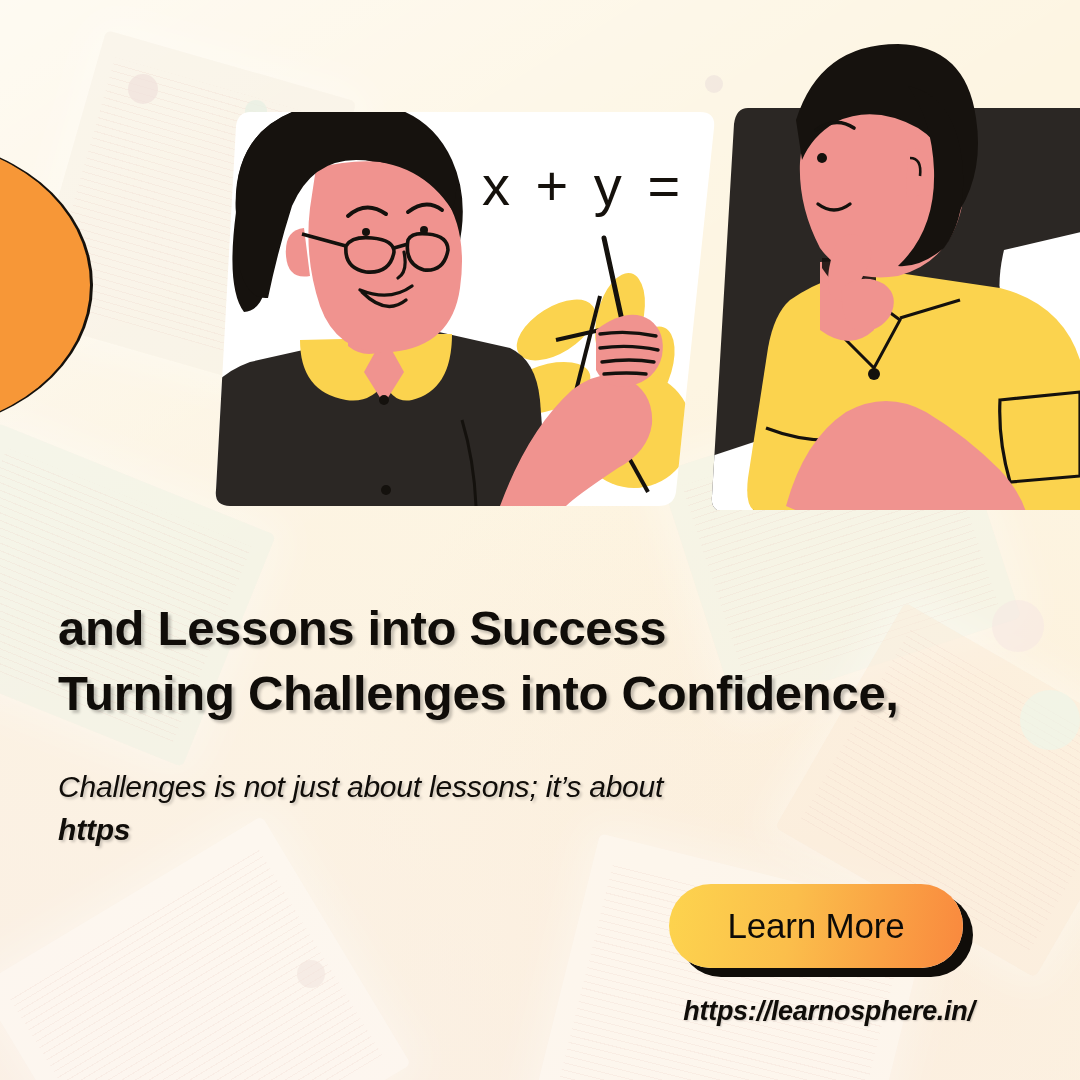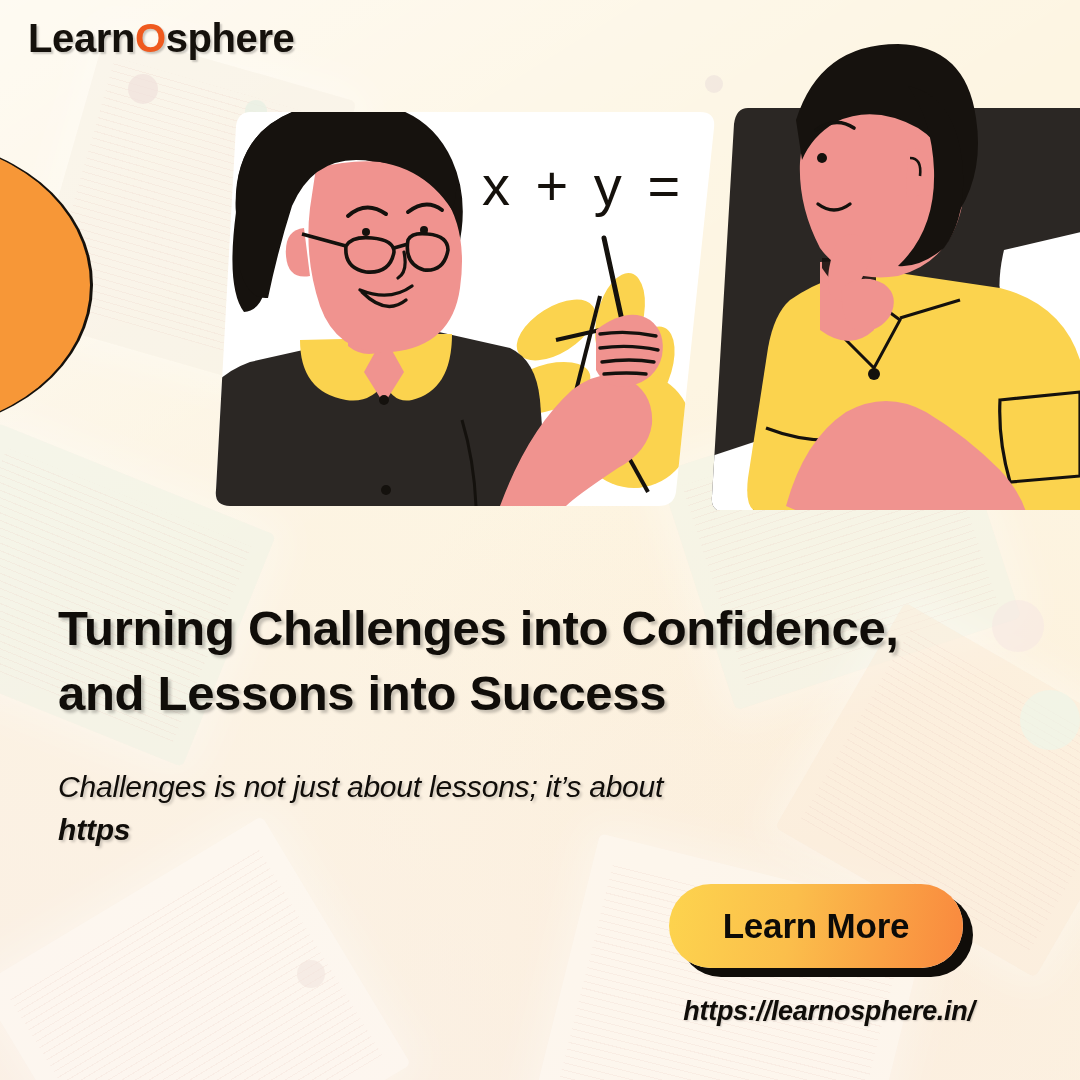--- a/index.html
+++ b/index.html
@@ -150,21 +150,21 @@
     left: 669px;
     top: 884px;
     width: 294px;
     height: 84px;
     border: none;
     border-radius: 44px;
     background: linear-gradient(100deg, #fdd44e 0%, #fbbe4b 42%, #f9883e 100%);
     color: #0d0b08;
     font-family: "Liberation Sans", sans-serif;
     font-size: 35px;
-    font-weight: 700;
+    font-weight: 400;
     letter-spacing: -0.2px;
     cursor: pointer;
     box-shadow: 10px 9px 0 0 #100d09;
     padding: 0;
   }
   .url {
     position: absolute;
     left: 669px;
     top: 996px;
     width: 320px;
@@ -194,21 +194,20 @@
     <div class="bg-dot dot2"></div>
     <div class="bg-dot dot3"></div>
     <div class="bg-dot dot4"></div>
     <div class="bg-dot dot5"></div>
     <div class="bg-dot dot6"></div>
     <div class="bg-dot dot7"></div>
     <div class="bg-dot dot8"></div>
     <div class="orange-circle"></div>
   </div>
 
-  <div class="logo"><span>Learn</span><span class="accent">O</span><span>sphere</span></div>
 
   <div class="illustration">
     <svg width="1080" height="560" viewBox="0 0 1080 560" xmlns="http://www.w3.org/2000/svg">
       <defs>
         <clipPath id="boardClip">
           <path d="M250,112 L700,112 Q716,112 714,128 L676,492 Q674,506 658,506 L230,506
                    Q214,506 216,490 L236,126 Q238,112 250,112 Z"></path>
         </clipPath>
         <clipPath id="darkClip">
           <path d="M748,108 L1090,108 L1090,512 L726,512 Q710,512 712,496 L734,124 Q736,108 748,108 Z"></path>
@@ -360,22 +359,22 @@
               <path d="M932,598 Q940,630 932,658"></path>
             </g>
           </g>
         </g>
 
       </g>
     </svg>
   </div>
 
   <div class="headline">
+    <div>and Lessons into  Success</div>
     <div>Turning Challenges into Confidence,</div>
-    <div>and Lessons into  Success</div>
   </div>
 
   <div class="subhead"><span>Challenges is not just about lessons; it’s about </span><span class="strong">https</span></div>
 
   <button class="cta">Learn More</button>
 
   <div class="url">https://learnosphere.in/</div>
 
 </div>
 

